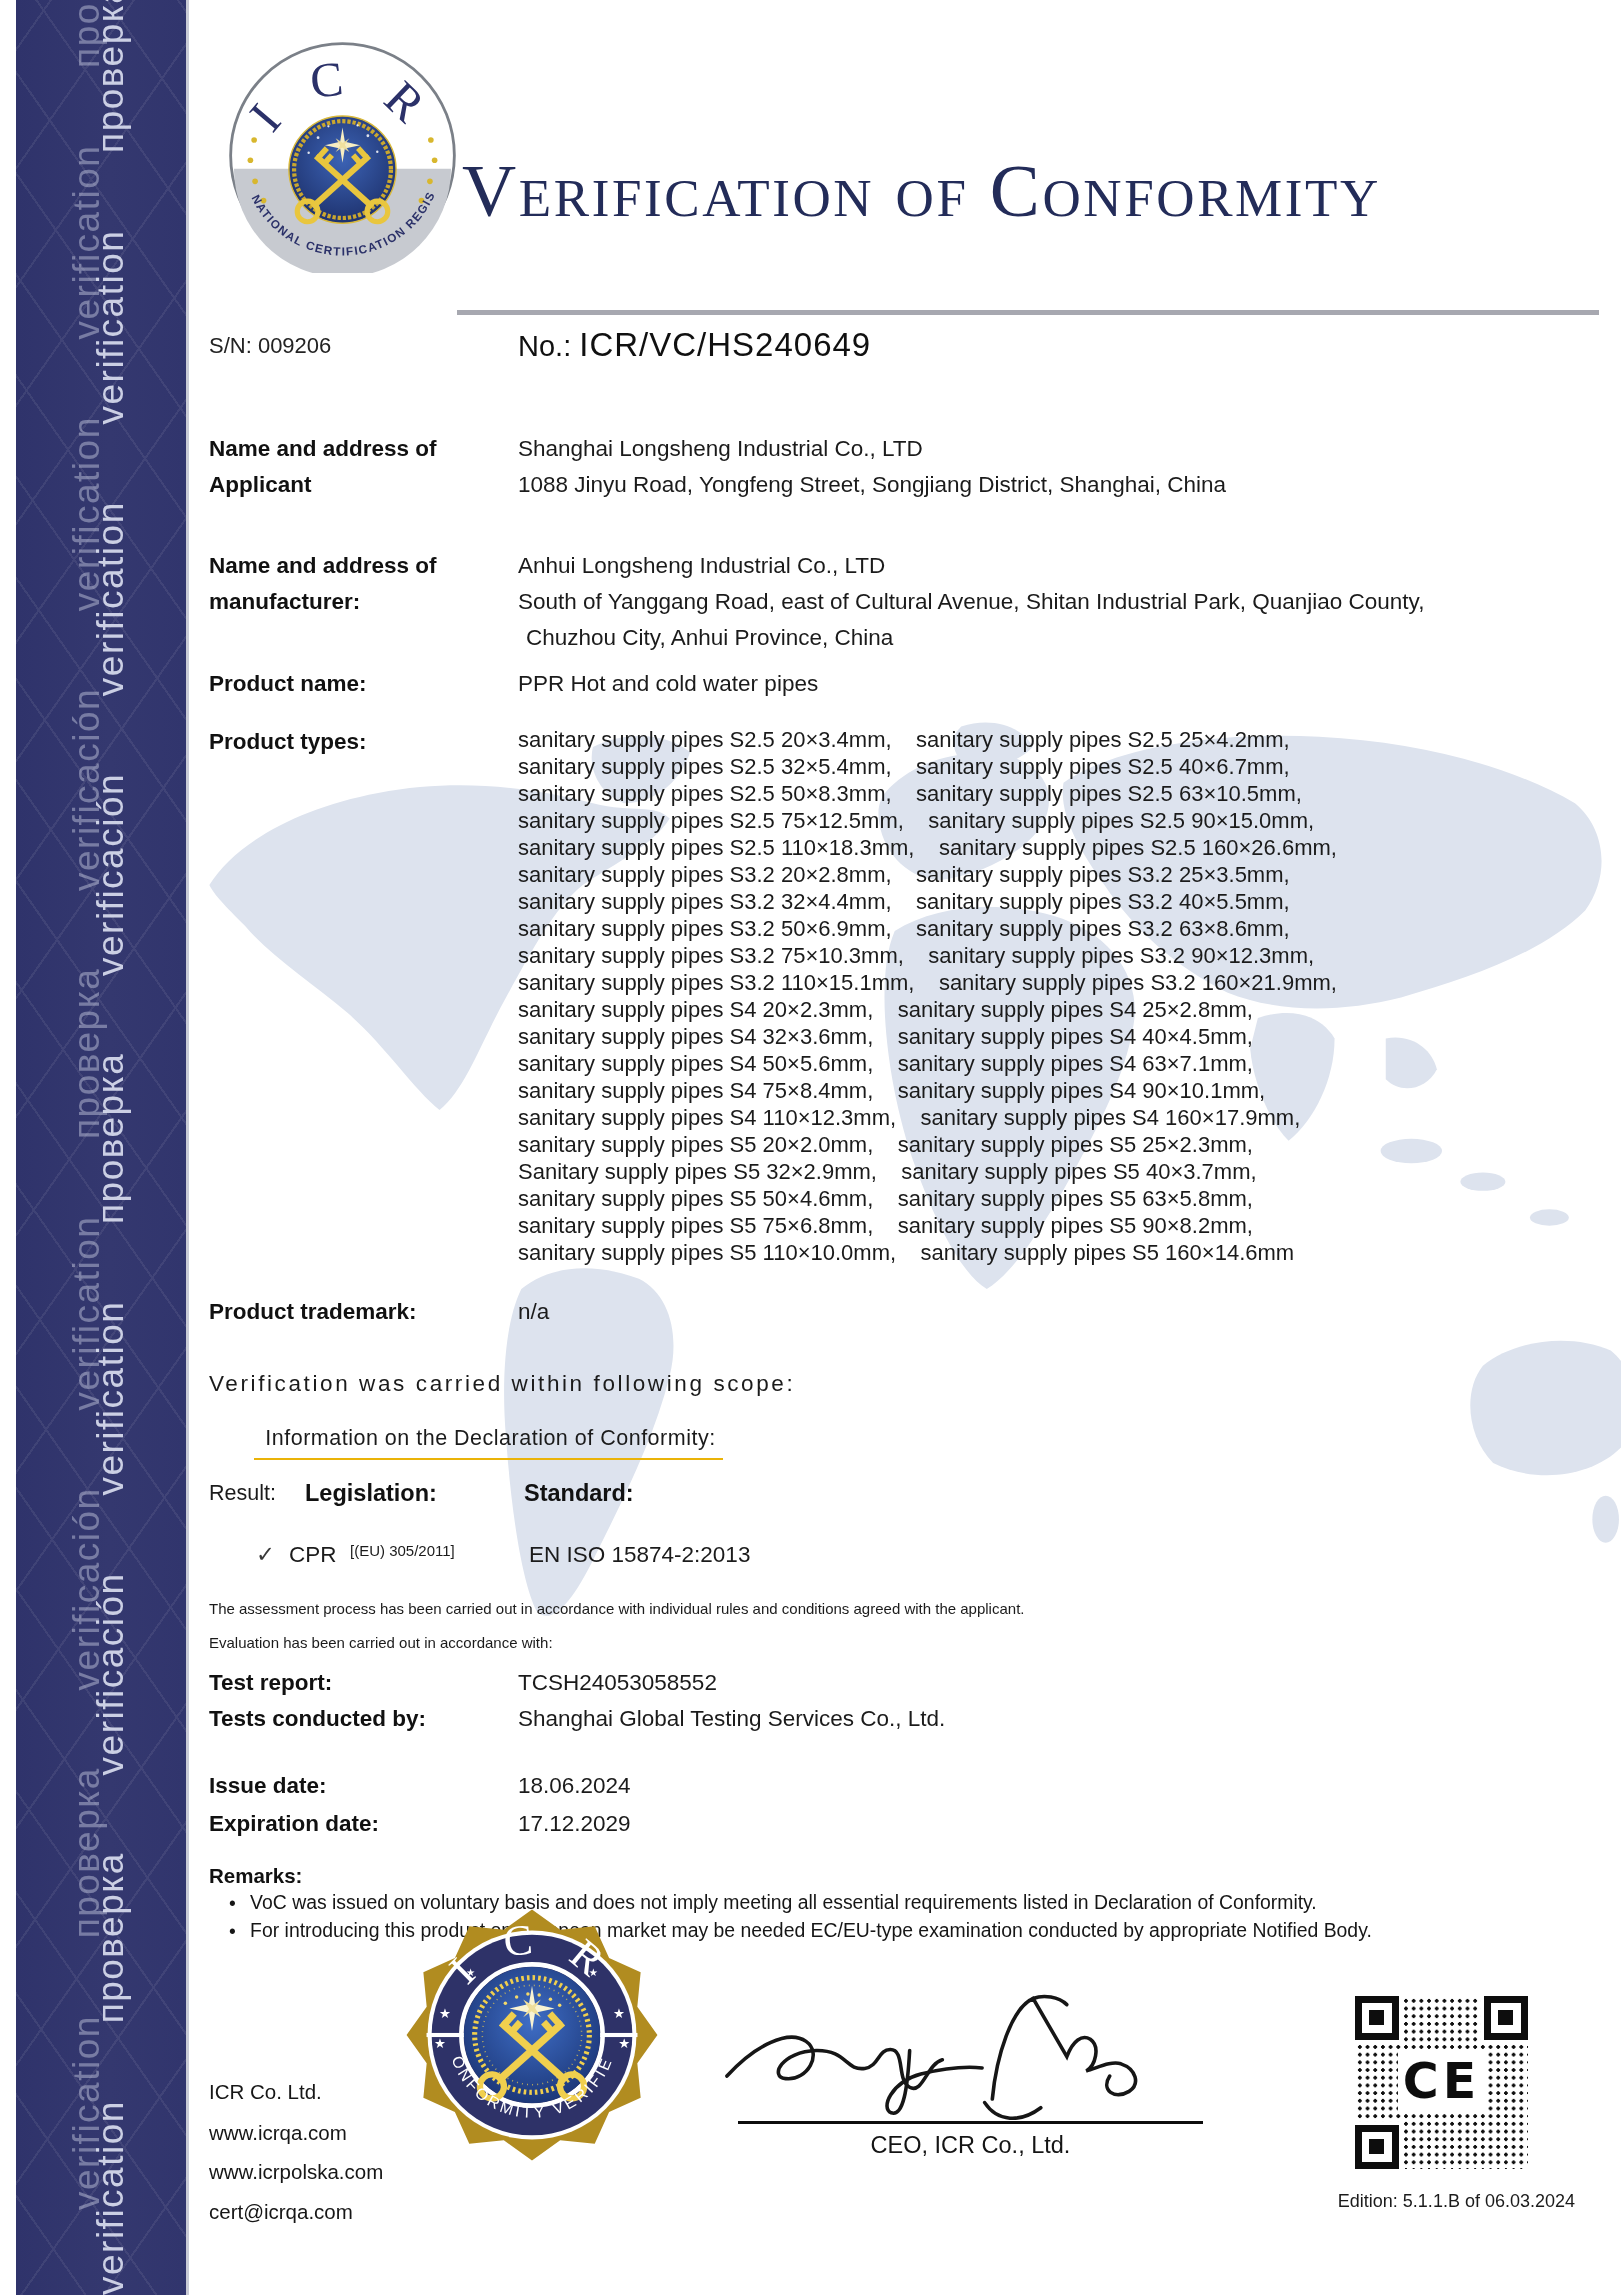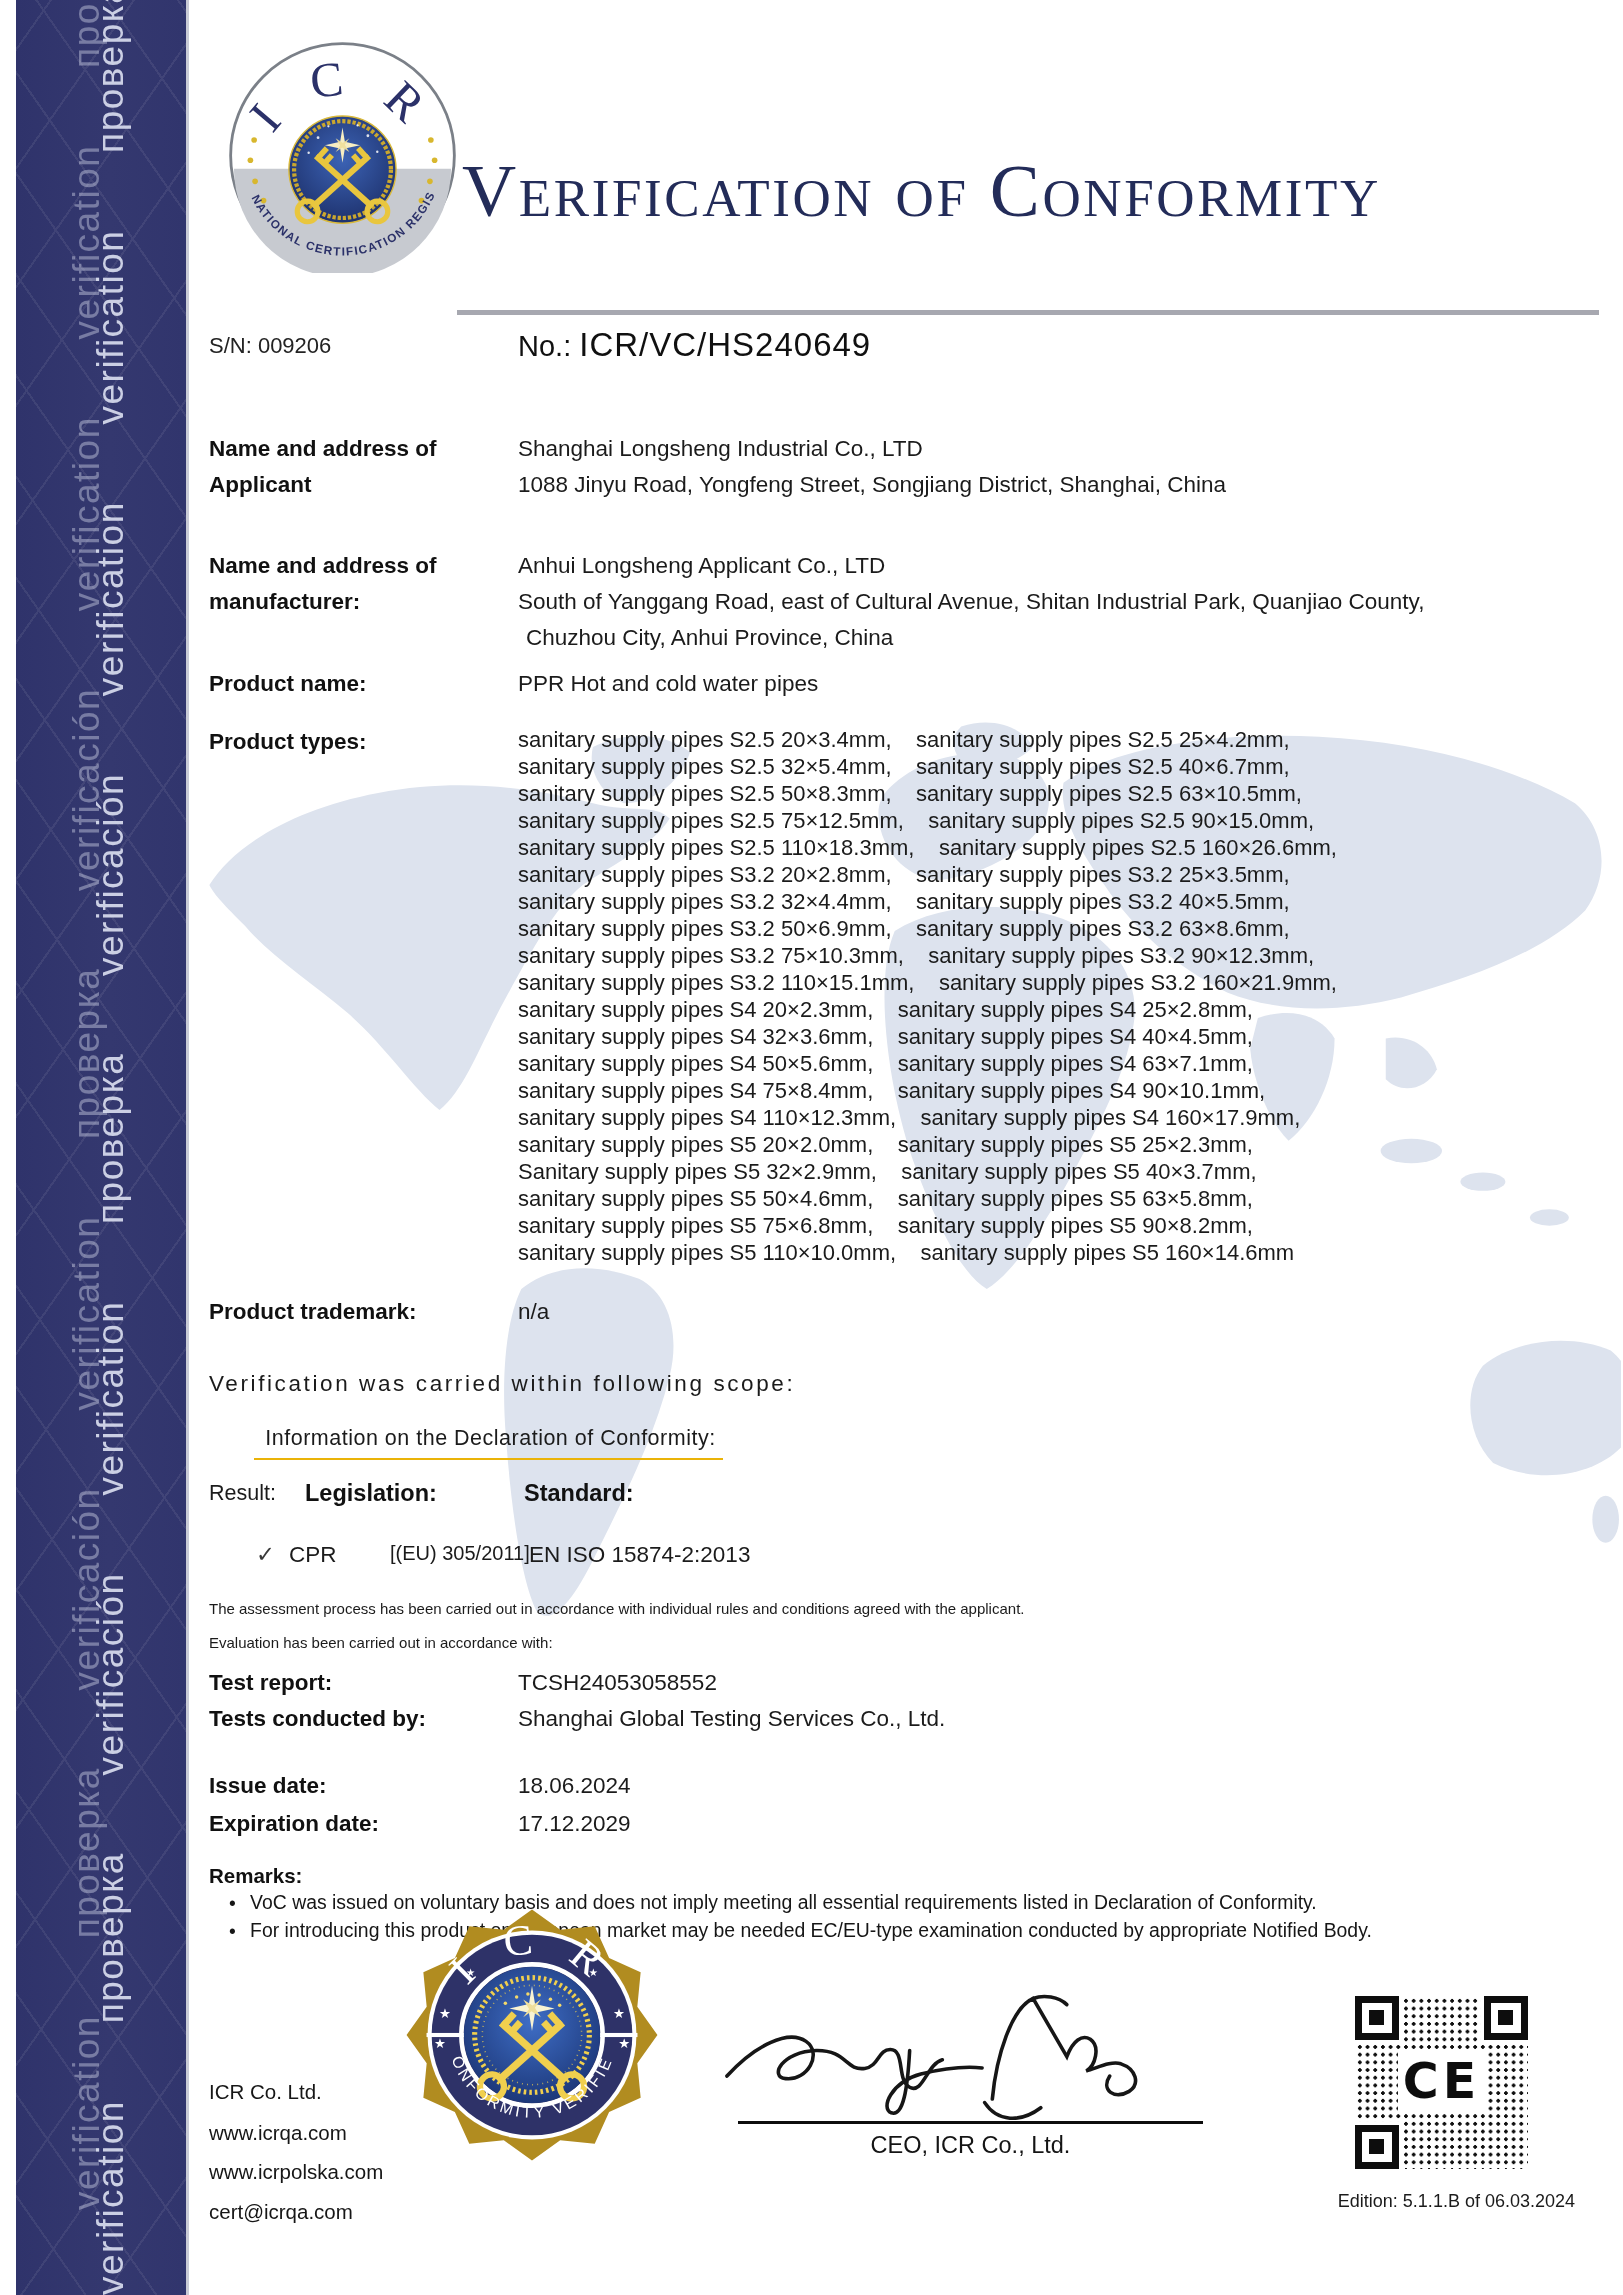--- a/index.html
+++ b/index.html
@@ -158,21 +158,21 @@
     <span>No.: </span><span class="num">ICR/VC/HS240649</span>
   </div>
 
   <div class="lbl" style="top:436px;">Name and address of</div>
   <div class="lbl" style="top:472px;">Applicant</div>
   <div class="val" style="top:436px;">Shanghai Longsheng Industrial Co., LTD</div>
   <div class="val" style="top:472px;">1088 Jinyu Road, Yongfeng Street, Songjiang District, Shanghai, China</div>
 
   <div class="lbl" style="top:553px;">Name and address of</div>
   <div class="lbl" style="top:589px;">manufacturer:</div>
-  <div class="val" style="top:553px;">Anhui Longsheng Applicant Co., LTD</div>
+  <div class="val" style="top:553px;">Anhui Longsheng Industrial Co., LTD</div>
   <div class="val" style="top:589px;">South of Yanggang Road, east of Cultural Avenue, Shitan Industrial Park, Quanjiao County,</div>
   <div class="val" style="top:625px;margin-left:8px;">Chuzhou City, Anhui Province, China</div>
 
   <div class="lbl" style="top:671px;">Product name:</div>
   <div class="val" style="top:671px;">PPR Hot and cold water pipes</div>
 
   <div class="lbl" style="top:729px;">Product types:</div>
   <div id="ptypes">
     <div>sanitary supply pipes S2.5 20×3.4mm,    sanitary supply pipes S2.5 25×4.2mm,</div>
     <div>sanitary supply pipes S2.5 32×5.4mm,    sanitary supply pipes S2.5 40×6.7mm,</div>
@@ -200,21 +200,21 @@
   <div class="val" style="top:1299px;">n/a</div>
 
   <div class="plain" id="scope-line" style="top:1371px;">Verification was carried within following scope:</div>
 
   <div id="doc-heading">Information on the Declaration of Conformity:</div>
   <div class="plain result-label" style="top:1481px;">Result:</div>
   <div class="lbl" style="left:305px;top:1480px;font-size:23.5px;">Legislation:</div>
   <div class="lbl" style="left:524px;top:1480px;font-size:23.5px;">Standard:</div>
   <div class="plain" style="left:256px;top:1541px;color:#3a3a3a;">✓</div>
   <div class="plain" style="left:289px;top:1542px;">CPR</div>
-  <div class="plain" style="left:350px;top:1542px;font-size:20px;margin-left:40px;">[(EU) 305/2011]</div>
+  <div class="plain" style="left:350px;top:1542px;font-size:15px;">[(EU) 305/2011]</div>
   <div class="plain" style="left:529px;top:1542px;">EN ISO 15874-2:2013</div>
 
   <div class="plain" id="assess1" style="top:1600px;">The assessment process has been carried out in accordance with individual rules and conditions agreed with the applicant.</div>
   <div class="plain" id="assess2" style="top:1634px;">Evaluation has been carried out in accordance with:</div>
 
   <div class="lbl" style="top:1670px;">Test report:</div>
   <div class="val" style="top:1670px;">TCSH24053058552</div>
   <div class="lbl" style="top:1706px;">Tests conducted by:</div>
   <div class="val" style="top:1706px;">Shanghai Global Testing Services Co., Ltd.</div>
   <div class="lbl" style="top:1773px;">Issue date:</div>

